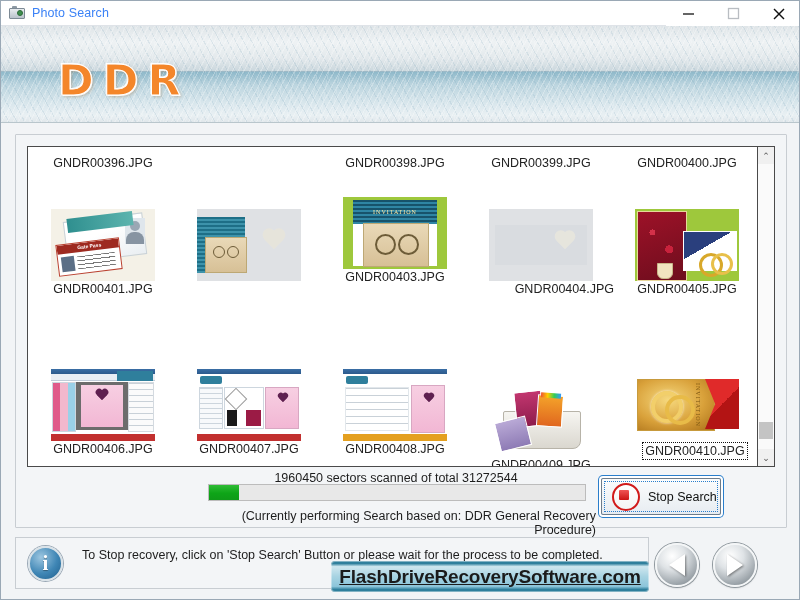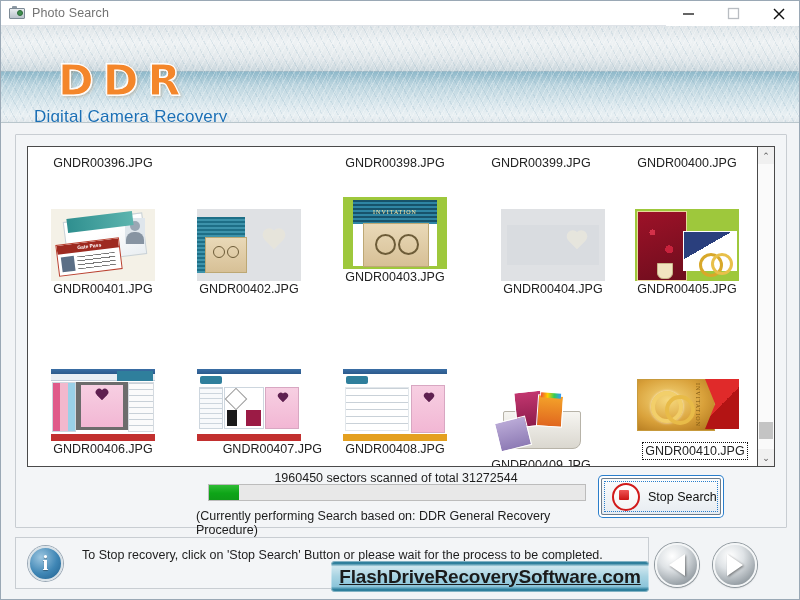--- a/index.html
+++ b/index.html
@@ -54,21 +54,21 @@
     box-sizing: border-box;
   }
   .cam-top {
     position: absolute; left: 3px; top: 0px;
     width: 5px; height: 3px;
     background: #8d99a3;
     border-radius: 1px 1px 0 0;
   }
   .title-text {
     font-size: 12.5px;
-    color: #737373;
+    color: #3b82f6;
     letter-spacing: 0.1px;
     flex: 0 0 auto;
   }
   .win-btns {
     position: absolute;
     right: 0; top: 0;
     height: 25px;
     display: flex;
   }
   .win-btn {
@@ -389,21 +389,21 @@
   }
   .progress-fill {
     position: absolute; left:0; top:0; height: 100%;
     width: 30px;
     background: linear-gradient(180deg,#2fbc35,#0ea518 55%,#0f9a18);
   }
   .scan-sub {
     position: absolute;
     left: 195px; top: 508px;
     width: 400px;
-    text-align: left;
+    text-align: right;
     font-size: 12.5px;
     color: #1d1d1d;
   }
 
   
   .stop-btn {
     position: absolute;
     left: 600px; top: 477px;
     width: 120px; height: 37px;
     box-sizing: border-box;
@@ -535,21 +535,20 @@
       </div>
     </div>
   </div>
 
   <div class="banner">
     <div class="banner-top"></div>
     <div class="banner-bot"></div>
     <div class="banner-sep"></div>
     <div class="banner-texture"></div>
     <div class="ddr-logo">DDR</div>
-    <div class="banner-sub">Digital Camera Recovery</div>
     <div class="banner-edge"></div>
   </div>
 
   <div class="main-group"></div>
 
   <div class="listview">
     <div class="list-inner">
 
       <div class="thumb-cell" style="left:2px; top:8px;">
         <div class="thumb-label">GNDR00396.JPG</div>
@@ -576,32 +575,31 @@
             </div>
         </div>
         <div class="thumb-label">GNDR00401.JPG</div>
       </div>
       <div class="thumb-cell" style="left:148px; top:62px;">
         <div class="thumb-img t-env">
           <div class="env-left"></div>
             <div class="env-couple"></div>
             <div class="env-heart"></div>
         </div>
-        <div class="thumb-label">GNDR00402.JPG</div>
       </div>
       <div class="thumb-cell" style="left:294px; top:50px;">
         <div class="thumb-img t-invite">
           <div class="iv-card"></div>
             <div class="iv-top"></div>
             <div class="iv-word">INVITATION</div>
             <div class="iv-couple"></div>
         </div>
         <div class="thumb-label">GNDR00403.JPG</div>
       </div>
-      <div class="thumb-cell" style="left:452px; top:62px;">
+      <div class="thumb-cell" style="left:440px; top:62px;text-align:right;">
         <div class="thumb-img t-blank">
           <div class="bl-card"></div>
             <div class="bl-heart"></div>
         </div>
         <div class="thumb-label">GNDR00404.JPG</div>
       </div>
       <div class="thumb-cell" style="left:586px; top:62px;">
         <div class="thumb-img t-collage">
           <div class="cg-red"></div>
             <div class="cg-blue"></div>
@@ -618,21 +616,21 @@
             <div class="ap-menu"></div>
             <div class="ap-pal"></div>
           <div class="ap-canvas"></div>
             <div class="ap-heart"></div>
             <div class="ap-right"></div>
           <div class="ap-tip"></div>
             <div class="ap-foot"></div>
         </div>
         <div class="thumb-label">GNDR00406.JPG</div>
       </div>
-      <div class="thumb-cell" style="left:148px; top:222px;text-align:right;">
+      <div class="thumb-cell" style="left:148px; top:222px;">
         <div class="thumb-img t-app2">
           <div class="ap-bar"></div>
             <div class="ap-logo"></div>
             <div class="ap-l"></div>
           <div class="ap-m"></div>
             <div class="ap-r"></div>
             <div class="ap-heart"></div>
             <div class="ap-foot"></div>
         </div>
         <div class="thumb-label">GNDR00407.JPG</div>

